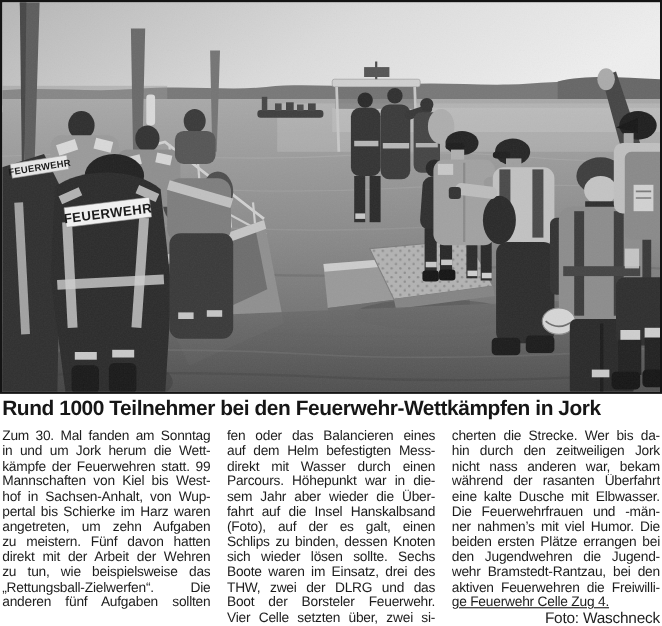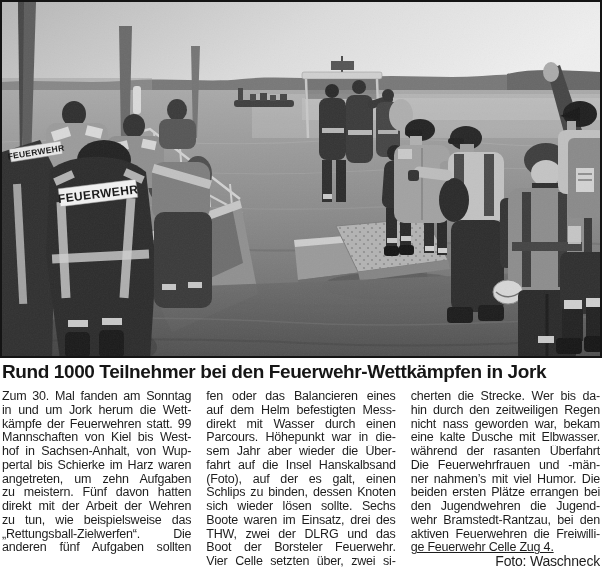--- a/index.html
+++ b/index.html
@@ -319,24 +319,24 @@
         <div class="line">(Foto), auf der es galt, einen</div>
         <div class="line">Schlips zu binden, dessen Knoten</div>
         <div class="line">sich wieder lösen sollte. Sechs</div>
         <div class="line">Boote waren im Einsatz, drei des</div>
         <div class="line">THW, zwei der DLRG und das</div>
         <div class="line">Boot der Borsteler Feuerwehr.</div>
         <div class="line">Vier Celle setzten über, zwei si-</div>
       </div>
     <div class="col">
         <div class="line">cherten die Strecke. Wer bis da-</div>
-        <div class="line">hin durch den zeitweiligen Regen</div>
-        <div class="line">nicht nass geworden war, bekam</div>
+        <div class="line">hin durch den zeitweiligen Jork</div>
+        <div class="line">nicht nass anderen war, bekam</div>
+        <div class="line">während der rasanten Überfahrt</div>
         <div class="line">eine kalte Dusche mit Elbwasser.</div>
-        <div class="line">während der rasanten Überfahrt</div>
         <div class="line">Die Feuerwehrfrauen und -män-</div>
         <div class="line">ner nahmen’s mit viel Humor. Die</div>
         <div class="line">beiden ersten Plätze errangen bei</div>
         <div class="line">den Jugendwehren die Jugend-</div>
         <div class="line">wehr Bramstedt-Rantzau, bei den</div>
         <div class="line">aktiven Feuerwehren die Freiwilli-</div>
         <div class="line no-just">ge Feuerwehr Celle Zug 4.</div>
         <div class="line credit">Foto: Waschneck</div>
       </div>
   </div>

